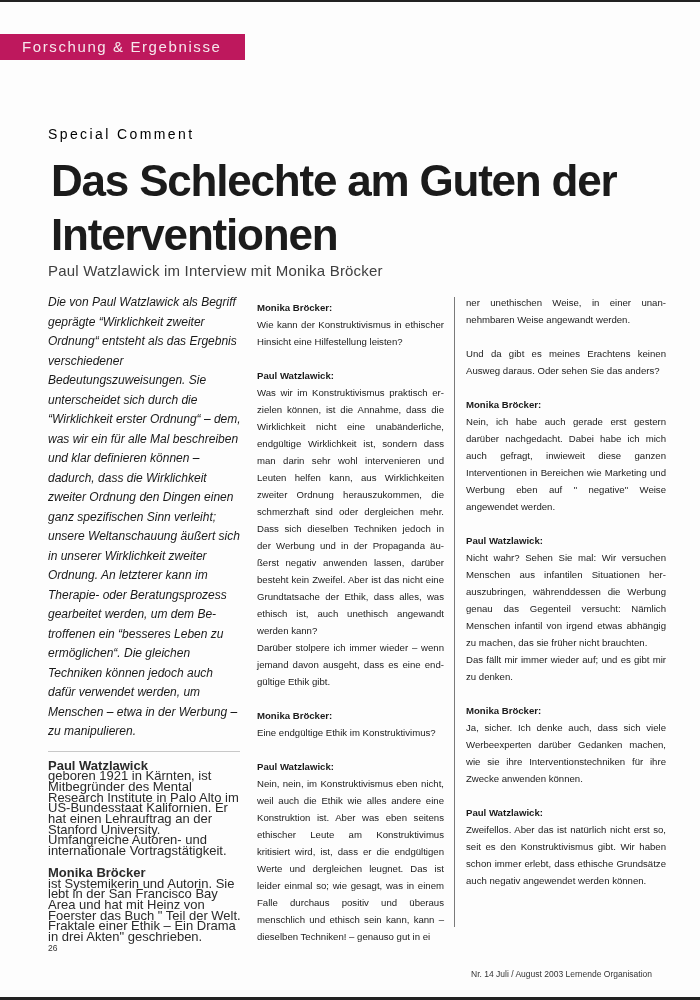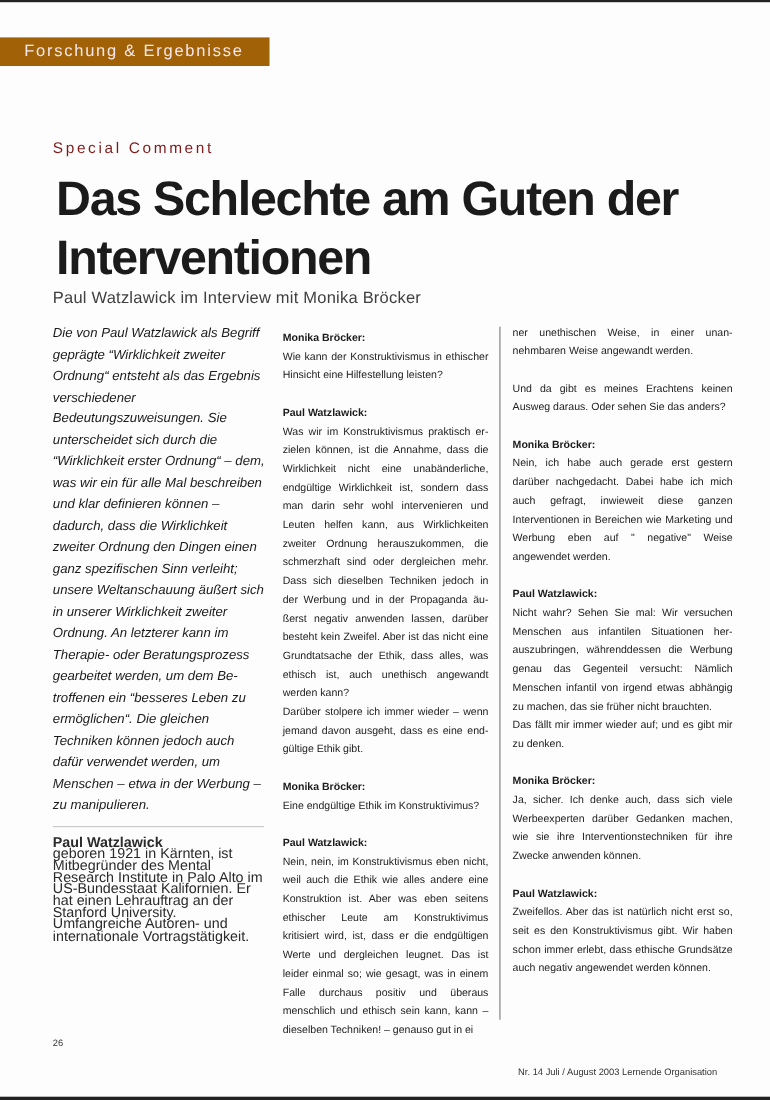--- a/index.html
+++ b/index.html
@@ -9,29 +9,29 @@
       font-family: "Liberation Sans", sans-serif;
       color: #1a1a1a;
       position: relative;
     }
     .top-rule { position: absolute; left: 0; top: 0; width: 700px; height: 2px; background: #222; }
     .bottom-rule { position: absolute; left: 0; bottom: 0; width: 700px; height: 3px; background: #222; }
 
     .section-banner {
       position: absolute; left: 0; top: 34px;
       width: 245px; height: 26px;
-      background: #a16207;
+      background: #be185d;
       color: #f6e7ec;
       font-size: 15px; letter-spacing: 1.6px;
       line-height: 26px; padding-left: 22px; box-sizing: border-box;
     }
 
     .kicker {
       position: absolute; left: 48px; top: 126px;
-      font-size: 14px; letter-spacing: 2.4px; color: #7f1d1d;
+      font-size: 14px; letter-spacing: 2.4px; color: #000000;
     }
     .headline {
       position: absolute; left: 47px; top: 150px; width: 640px;
       font-size: 44px; font-weight: bold; line-height: 54px;
       letter-spacing: -1.2px; color: #1b1b1b; margin: 4px;
     }
     .subhead {
       position: absolute; left: 48px; top: 262px;
       font-size: 15px; letter-spacing: 0.2px; color: #404040;
     }
@@ -81,20 +81,24 @@
 <h1 class="headline">Das Schlechte am Guten der Interventionen</h1>
 <div class="subhead">Paul Watzlawick im Interview mit Monika Bröcker</div>
 
 <div class="col1">
   <p class="lead">Die von Paul Watzlawick als Begriff geprägte “Wirklichkeit zweiter Ordnung“ entsteht als das Ergebnis verschiedener Bedeutungszuweisungen. Sie unterscheidet sich durch die “Wirklichkeit erster Ordnung“ – dem, was wir ein für alle Mal beschreiben und klar defi­nieren können – dadurch, dass die Wirklichkeit zweiter Ordnung den Dingen einen ganz spezifischen Sinn ver­leiht; unsere Weltanschauung äußert sich in unserer Wirk­lichkeit zweiter Ordnung. An letzterer kann im Therapie- oder Beratungsprozess gear­beitet werden, um dem Be­troffenen ein “besseres Leben zu ermöglichen“. Die gleichen Techniken können jedoch auch dafür verwendet wer­den, um Menschen – etwa in der Werbung – zu manipulie­ren.</p>
   <div class="bio-sep"></div>
   <p class="bio">
     <span class="bio-name">Paul Watzlawick</span>
     <span>geboren 1921 in Kärnten, ist Mitbegründer des Men­tal Research Institute in Palo Alto im US-Bundesstaat Kalifornien. Er hat einen Lehrauftrag an der Stanford University. Umfangreiche Autoren- und internationa­le Vortragstätigkeit.</span>
   </p>
+  <p class="bio">
+    <span class="bio-name">Monika Bröcker</span>
+    <span>ist Systemikerin und Autorin. Sie lebt in der San Fran­cisco Bay Area und hat mit Heinz von Foerster das Buch " Teil der Welt. Fraktale einer Ethik – Ein Drama in drei Akten"  geschrieben.</span>
+  </p>
 </div>
 
 <div class="col2">
   <p class="speaker">Monika Bröcker:</p>
   <p class="answer">Wie kann der Konstruktivismus in ethi­scher Hinsicht eine Hilfestellung leisten?</p>
 
   <p class="speaker">Paul Watzlawick:</p>
   <p class="answer tight">Was wir im Konstruktivismus praktisch er­zielen können, ist die Annahme, dass die Wirklichkeit nicht eine unabänderliche, endgültige Wirklichkeit ist, sondern dass man darin sehr wohl intervenieren und Leuten helfen kann, aus Wirklichkeiten zweiter Ordnung herauszukommen, die schmerzhaft sind oder dergleichen mehr. Dass sich dieselben Techniken jedoch in der Werbung und in der Propaganda äu­ßerst negativ anwenden lassen, darüber besteht kein Zweifel. Aber ist das nicht eine Grundtatsache der Ethik, dass alles, was ethisch ist, auch unethisch ange­wandt werden kann?</p>
   <p class="answer">Darüber stolpere ich immer wieder – wenn jemand davon ausgeht, dass es eine end­gültige Ethik gibt.</p>
 

